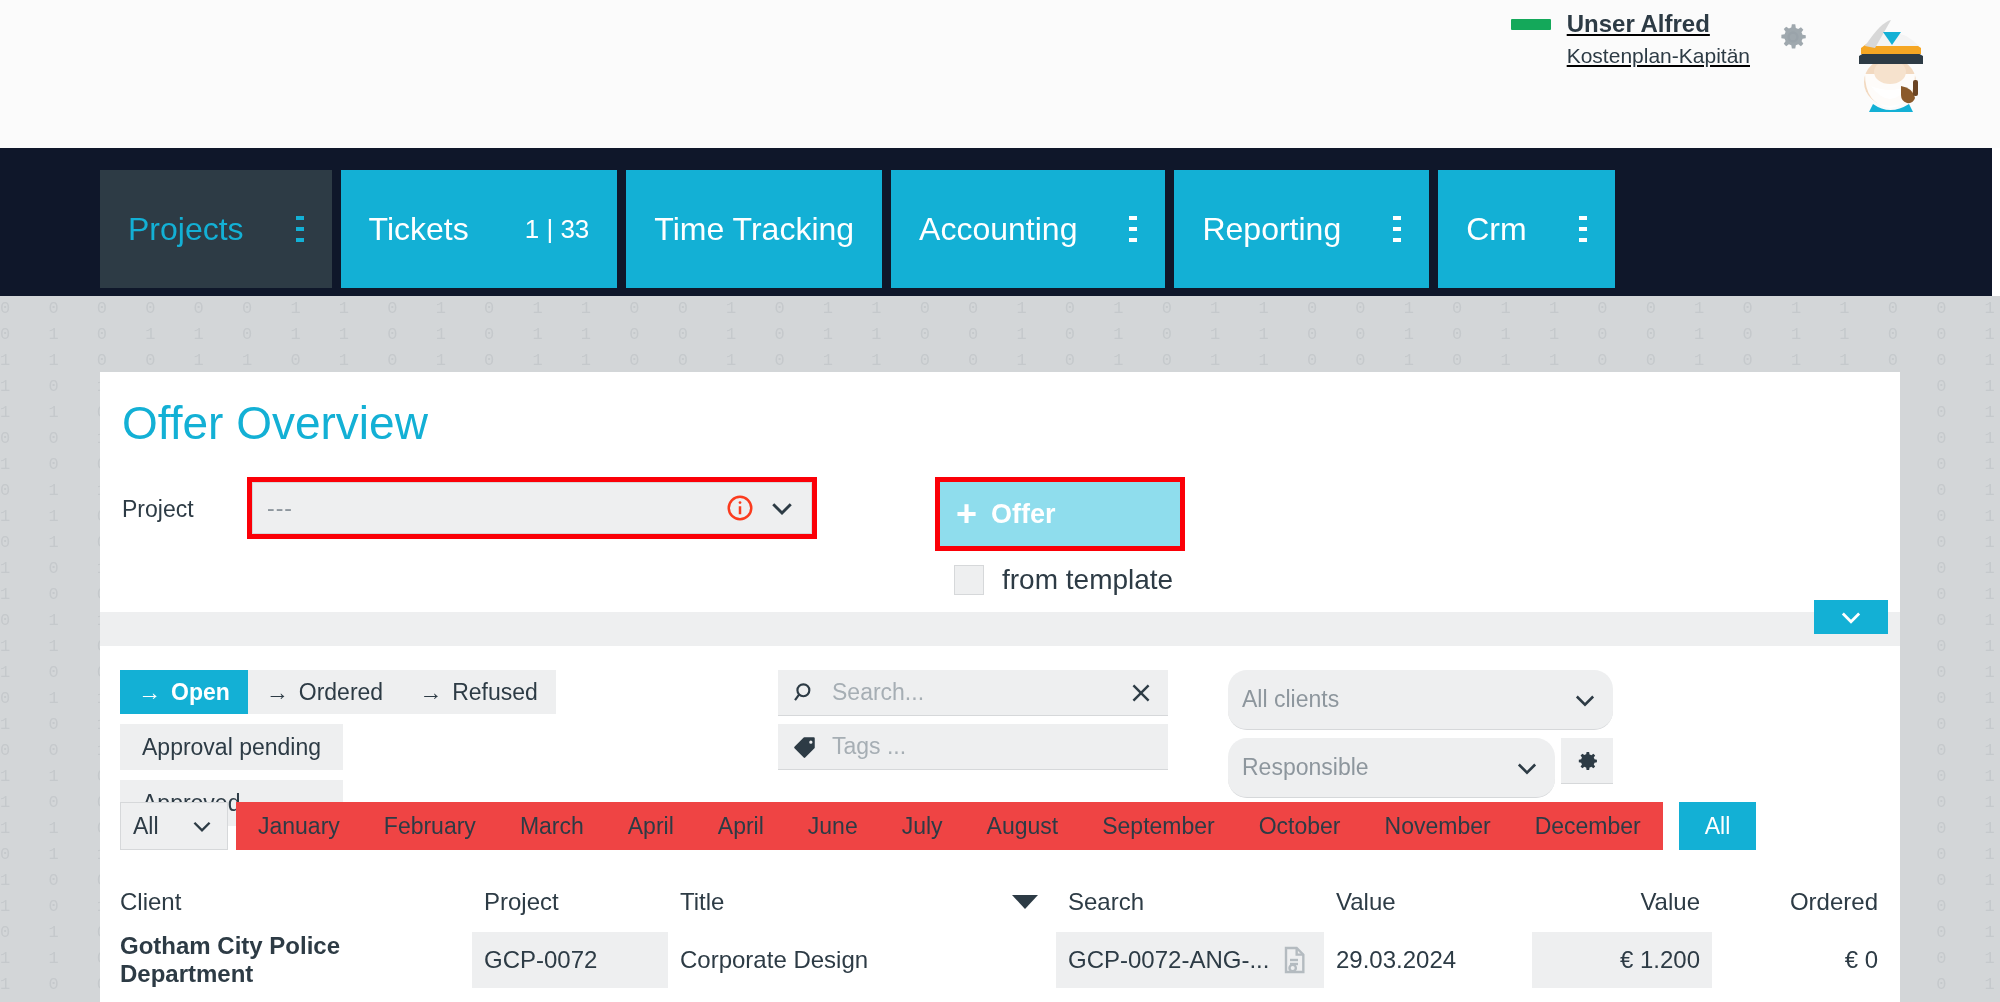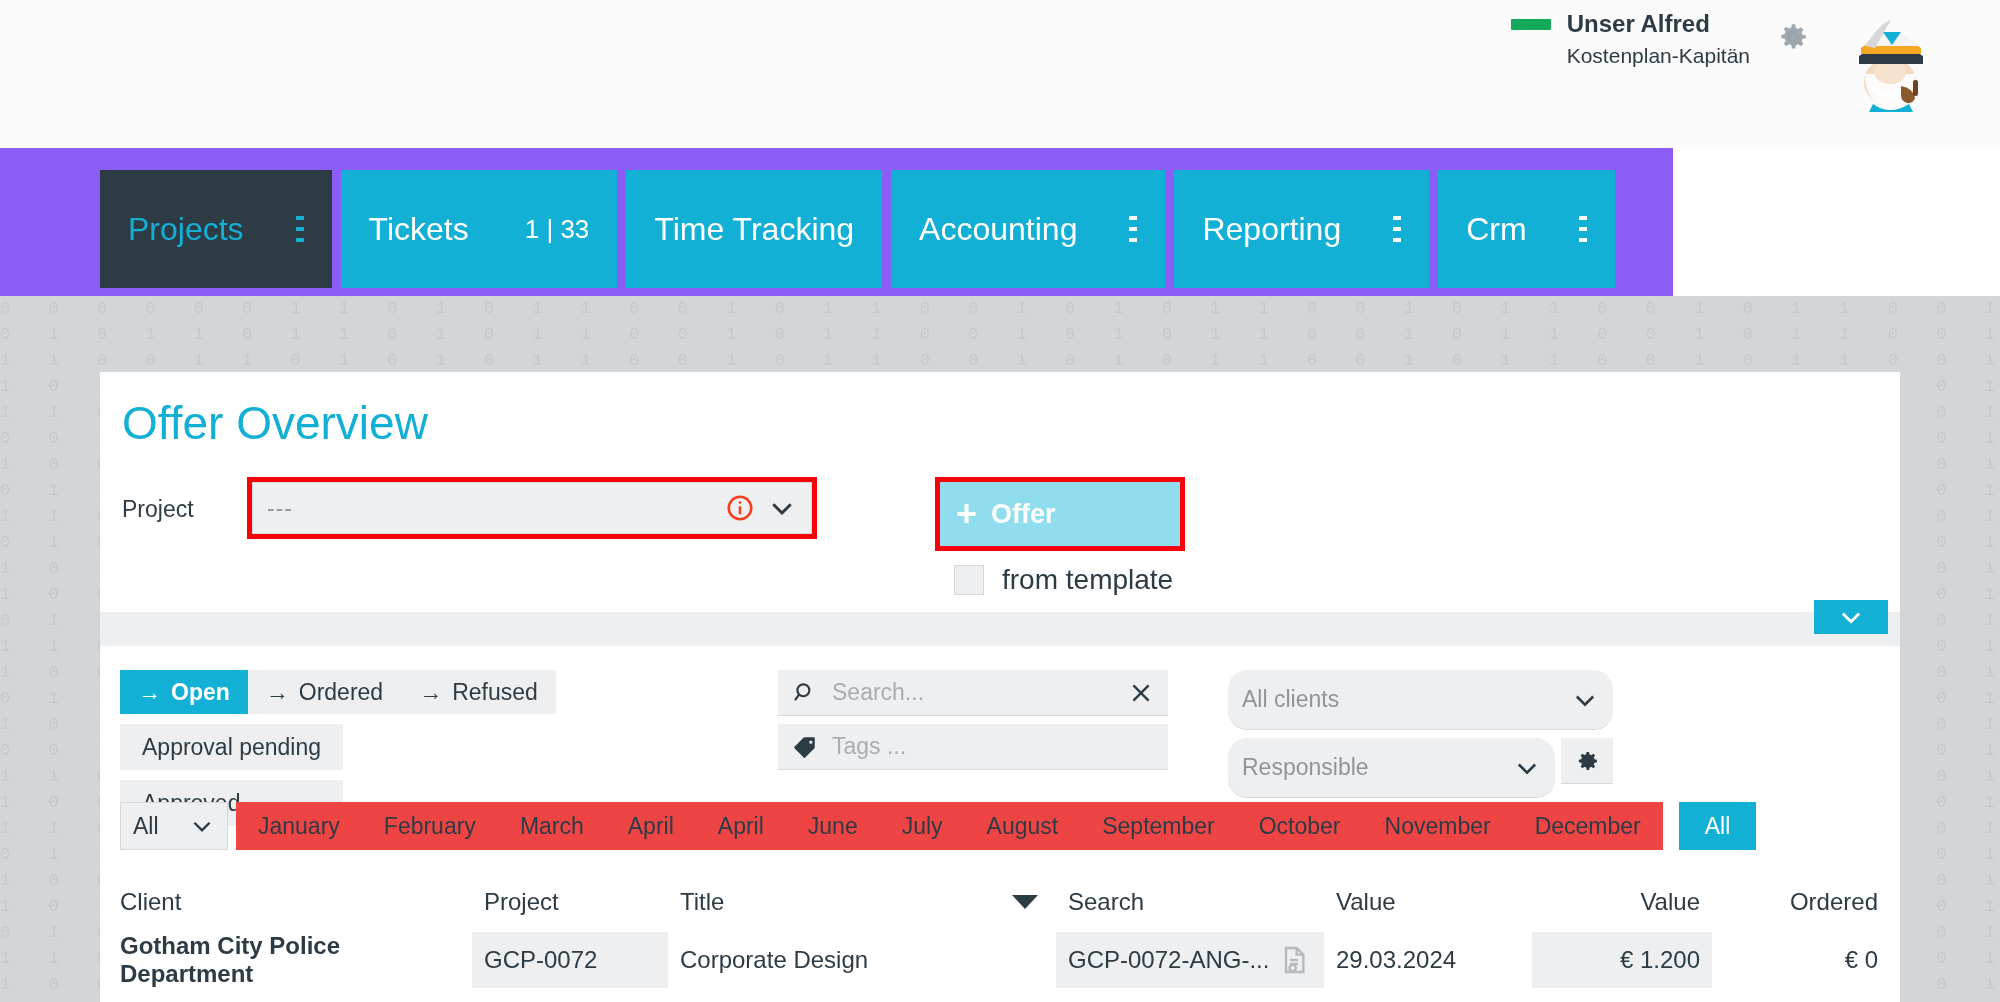--- a/index.html
+++ b/index.html
@@ -25,42 +25,42 @@
   .logo-mark {
     font-family: "Liberation Serif", serif;
     font-weight: bold; font-size: 62px; color: #101010;
     letter-spacing: -1px; line-height: 1;
   }
   .logo-sub {
     font-size: 54px; color: #13b0d5; line-height: 1; font-weight: 400;
   }
   .user-block {
     position: absolute; right: 250px; top: 10px;
-    text-align: right; white-space: nowrap;
+    text-align: right; white-space: nowrap; text-decoration: underline;
   }
   .user-top { display: flex; align-items: center; gap: 16px; }
   .status-bar-dot {
     width: 40px; height: 11px; background: #14a85a; border-radius: 1px;
     display: inline-block;
   }
   .user-name { font-size: 24px; font-weight: bold; color: #2d3b45; }
   .user-role { font-size: 21px; color: #2d3b45; margin-top: 6px; margin-left: 56px; }
   .gear-header {
     position: absolute; right: 190px; top: 20px;
     width: 34px; height: 34px; color: #9aa3aa;
   }
   .avatar {
     position: absolute; right: 55px; top: 12px;
     width: 110px; height: 100px;
   }
 
   
   .navbar {
-    position: absolute; left: 0; top: 148px; width: 1673px; height: 148px;
-    background: #8b5cf6;
+    position: absolute; left: 0; top: 148px; width: 1992px; height: 148px;
+    background: #0f172a;
   }
   .tabs { position: absolute; left: 100px; top: 22px; display: flex; gap: 9px; }
   .tab {
     height: 118px; background: #13b0d5; color: #ffffff;
     display: flex; align-items: center; padding: 0 28px; gap: 26px;
     min-width: 170px; cursor: pointer;
   }
   .tab-label { font-size: 32px; white-space: nowrap; }
   .tab-badge { font-size: 26px; margin-left: auto; padding-left: 30px; white-space: nowrap; }
   .tab.active { background: #2d3b45; }

